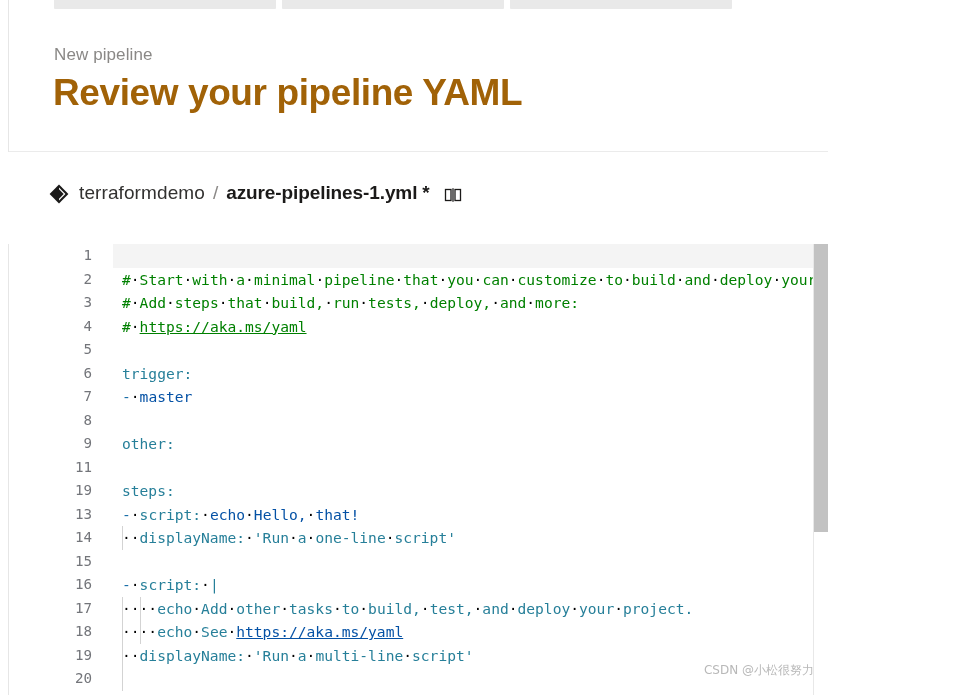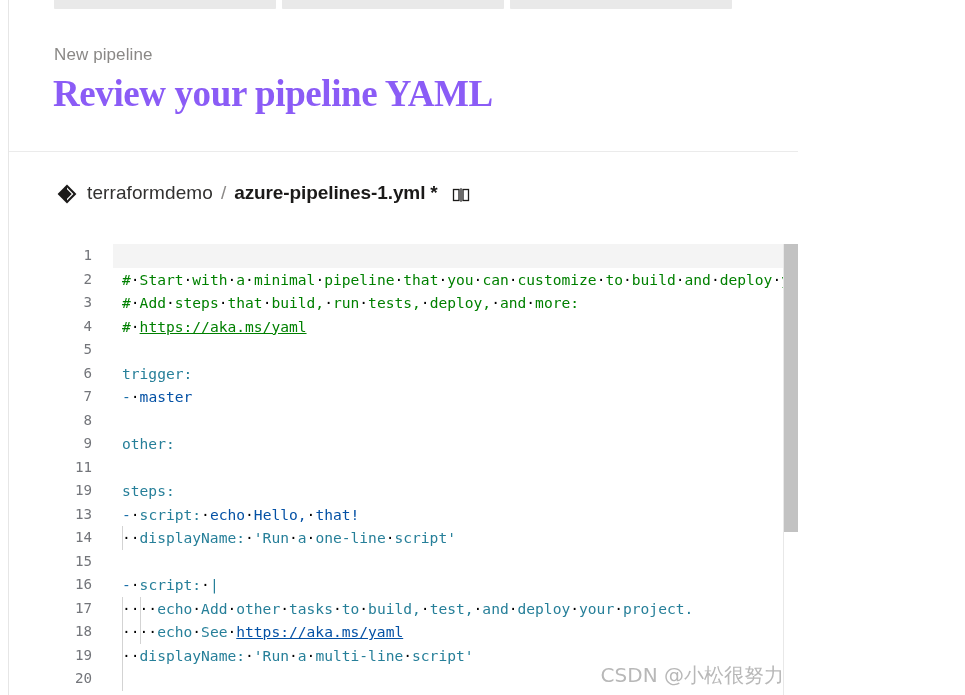--- a/index.html
+++ b/index.html
@@ -12,20 +12,21 @@
     font-family: "Liberation Sans", sans-serif;
     -webkit-font-smoothing: antialiased;
   }
 
   #page {
     position: relative;
     width: 798px;
     height: 695px;
     background: #ffffff;
     overflow: hidden;
+    padding-left: 30px;
   }
 
   
   .left-rail {
     position: absolute;
     left: 8px;
     top: 0;
     width: 1px;
     height: 695px;
     background: #e6e6e6;
@@ -67,30 +68,29 @@
     color: #8a8886;
     letter-spacing: 0.1px;
     white-space: nowrap;
   }
   .page-title {
     position: absolute;
     left: 44px;
     top: 42px;
     font-size: 37px;
     font-weight: bold;
-    color: #8b5cf6;
+    color: #a16207;
     letter-spacing: -0.4px;
     white-space: nowrap;
-    font-family: Liberation Serif, serif;
   }
 
   
   .file-header {
     position: absolute;
-    left: 12px;
+    left: 4px;
     top: 152px;
     right: 0;
     height: 92px;
     background: #ffffff;
     text-align: center;
   }
   .file-header-inner {
     position: absolute;
     left: 44px;
     top: 30px;
@@ -236,21 +236,21 @@
     height: 451px;
     background: #e8e8e8;
   }
 
   
   .watermark {
     position: absolute;
     right: 14px;
     top: 662px;
     font-family: "DejaVu Sans", sans-serif;
-    font-size: 20px;
+    font-size: 12px;
     color: #b8b8b8;
     white-space: nowrap;
     user-select: none;
   }
 </style>
 </head>
 <body>
 
 <div id="page">
 

